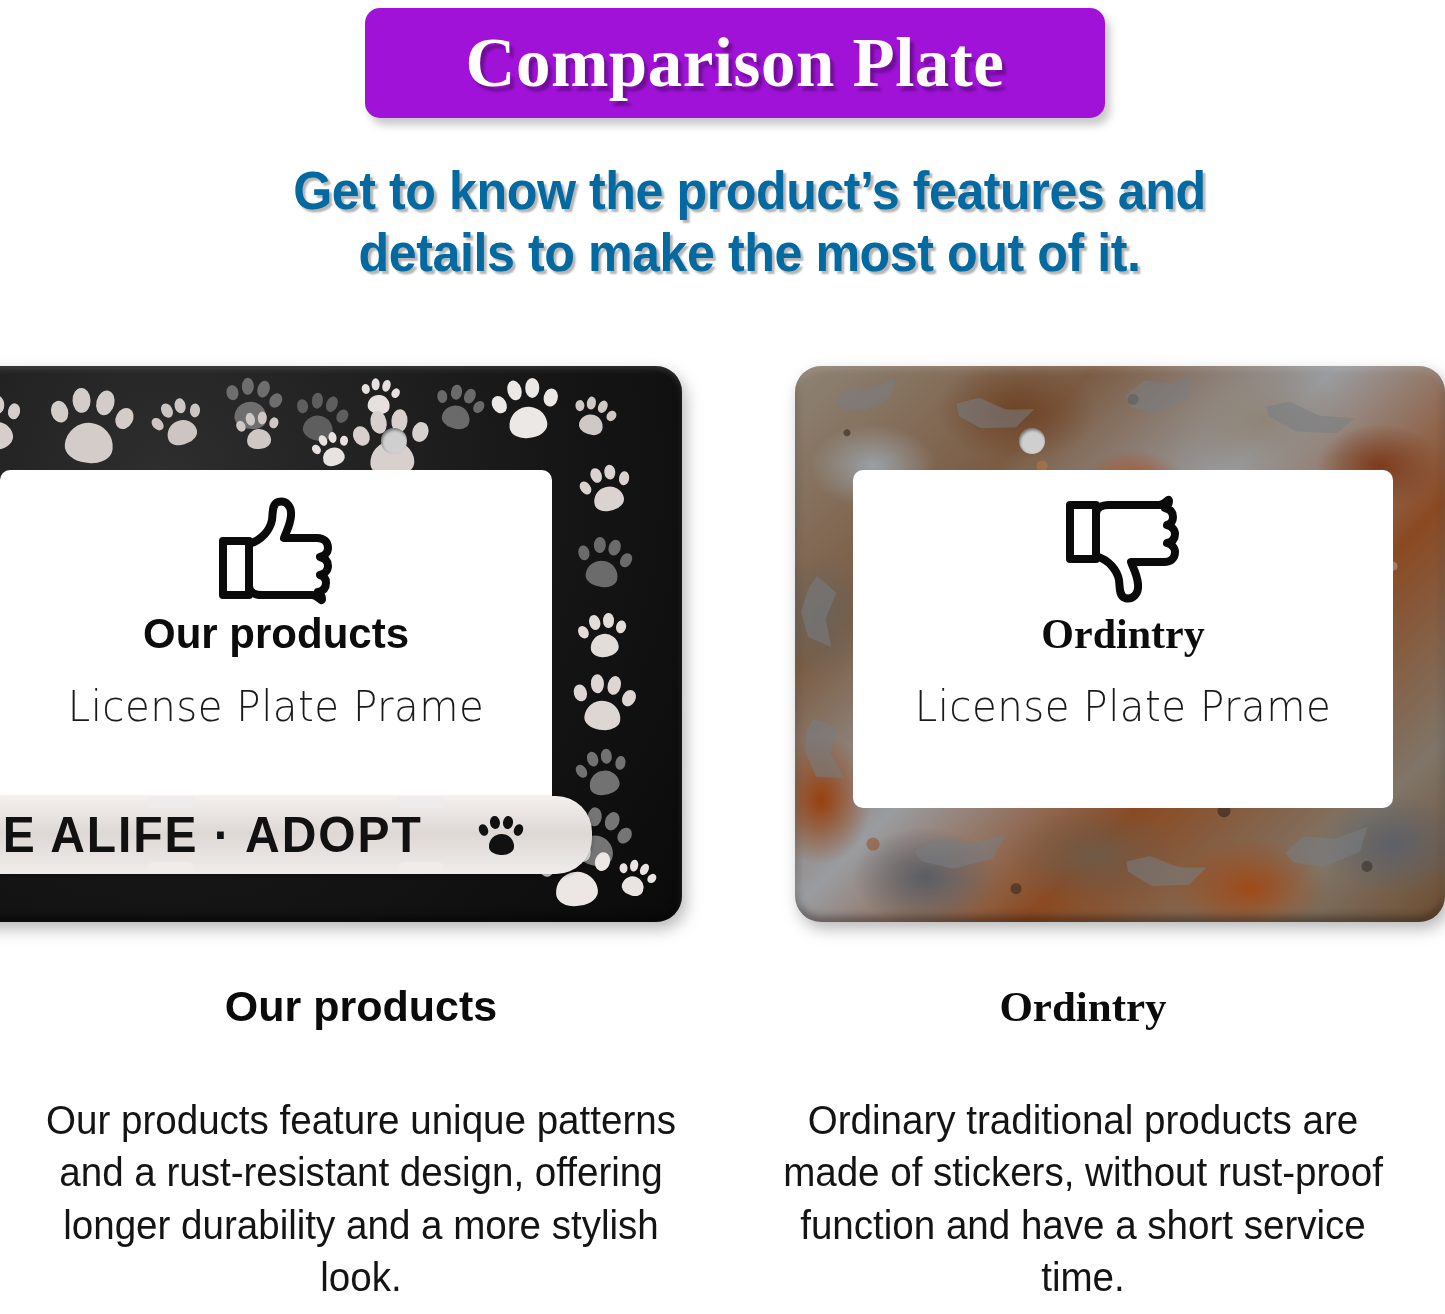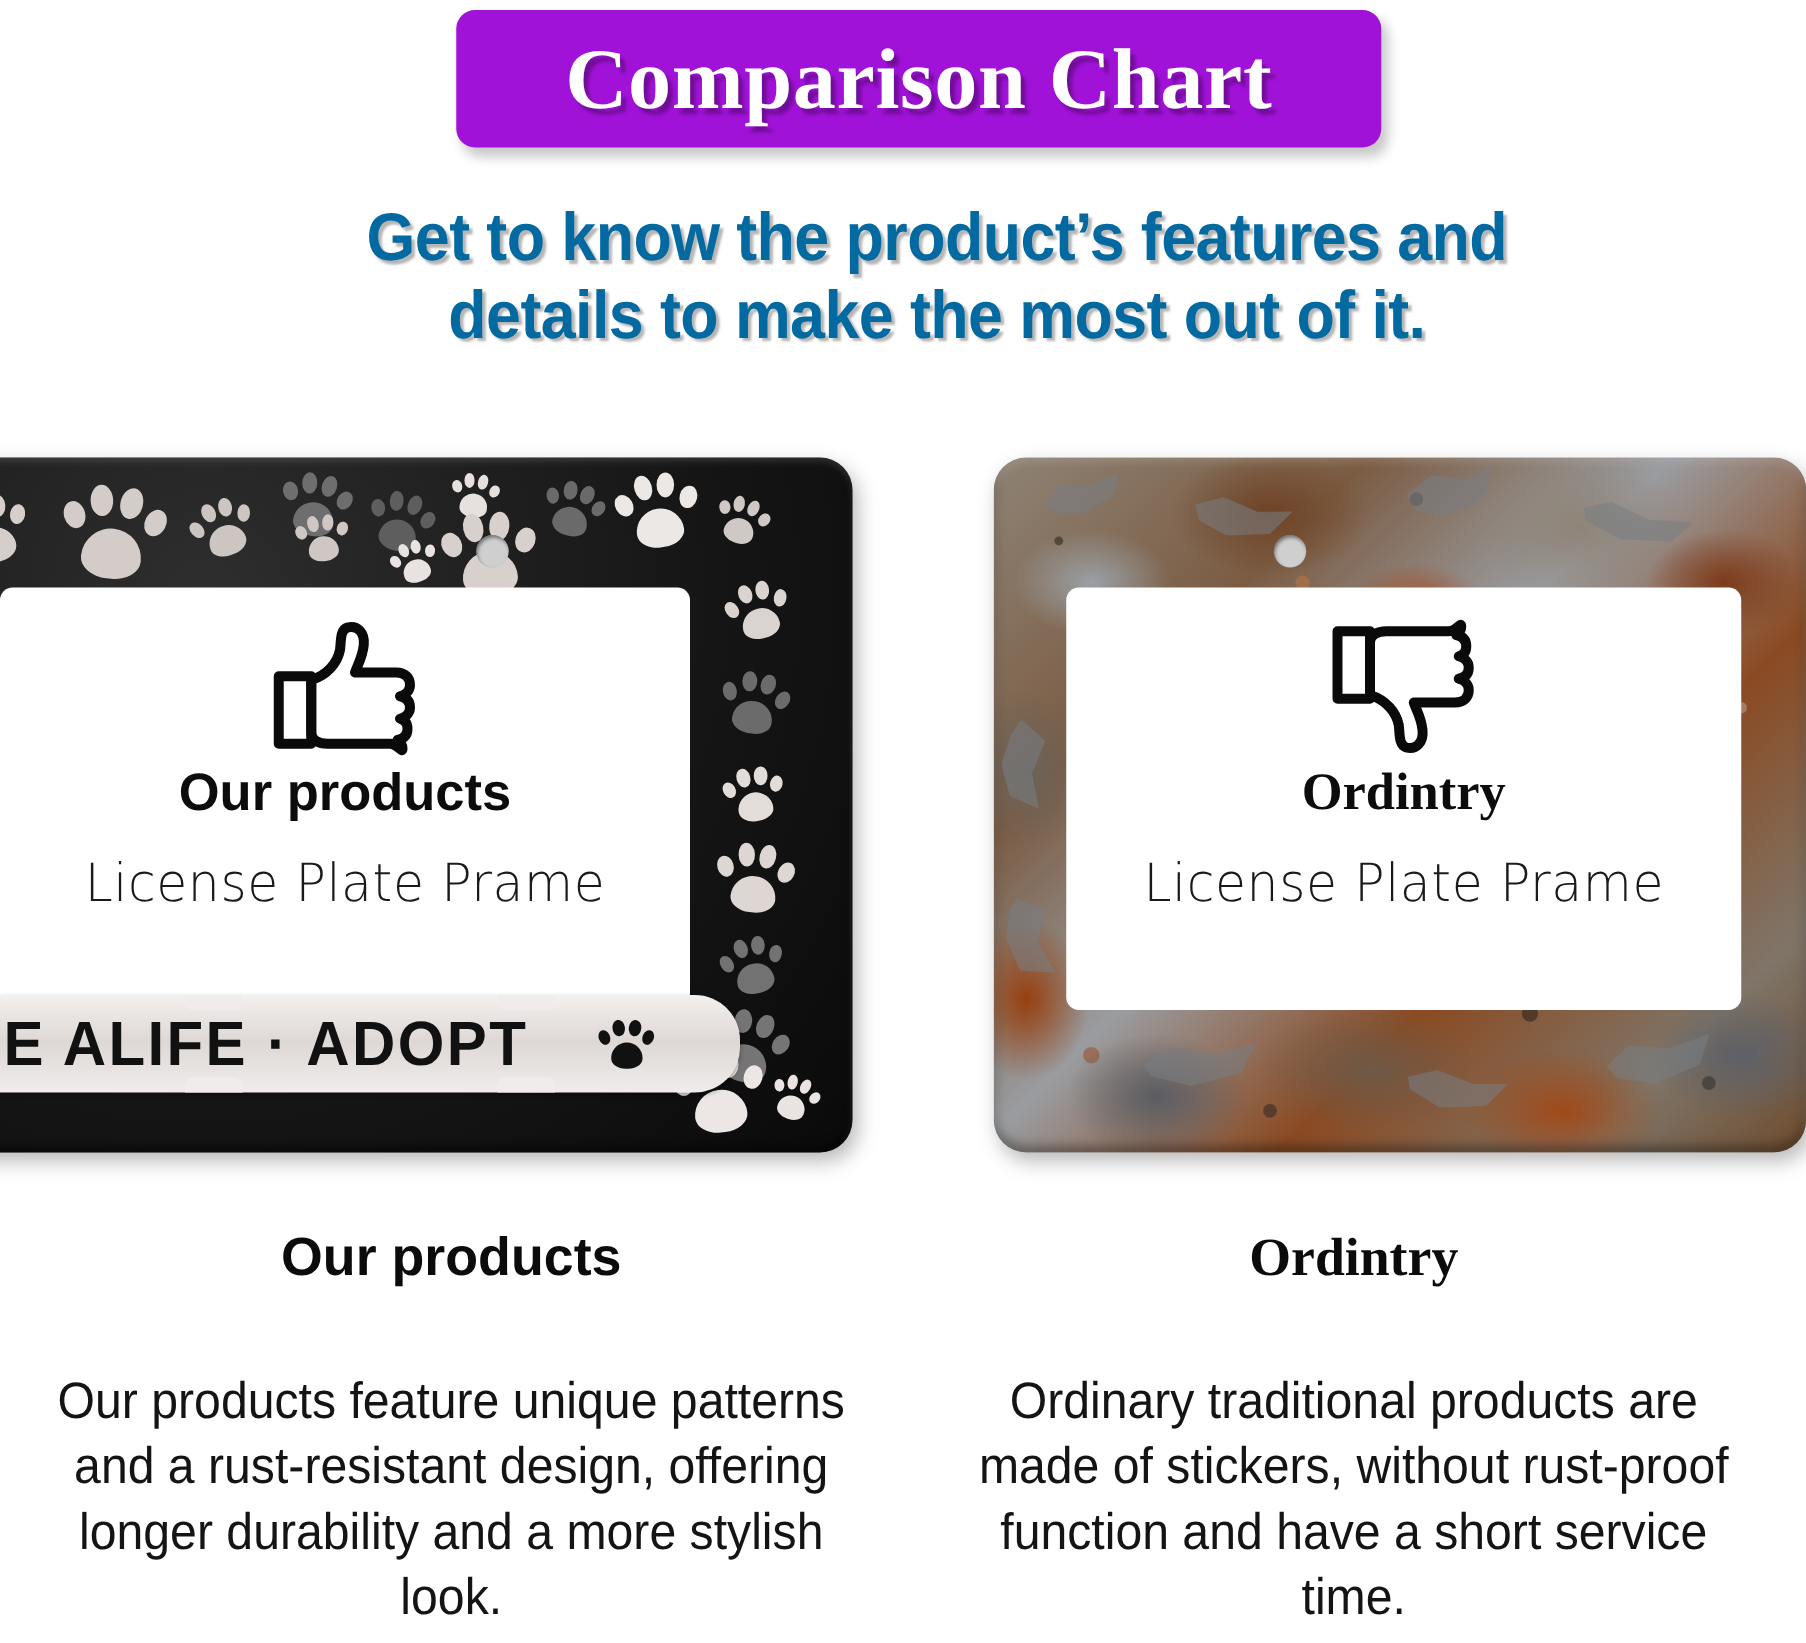--- a/index.html
+++ b/index.html
@@ -307,21 +307,21 @@
     color: #141414;
     margin-top: 66px;
     transform: scaleX(0.94);
   }
 </style>
 </head>
 <body>
 
 <div id="banner-wrap">
   <div id="title-banner">
-    <span class="title-text">Comparison Chart</span>
+    <span class="title-text">Comparison Plate</span>
   </div>
 </div>
 
 <div id="subtitle">
   <span class="sub-line">Get to know the product’s features and</span>
   <span class="sub-line">details to make the most out of it.</span>
 </div>
 
 <div id="compare-images">
 

